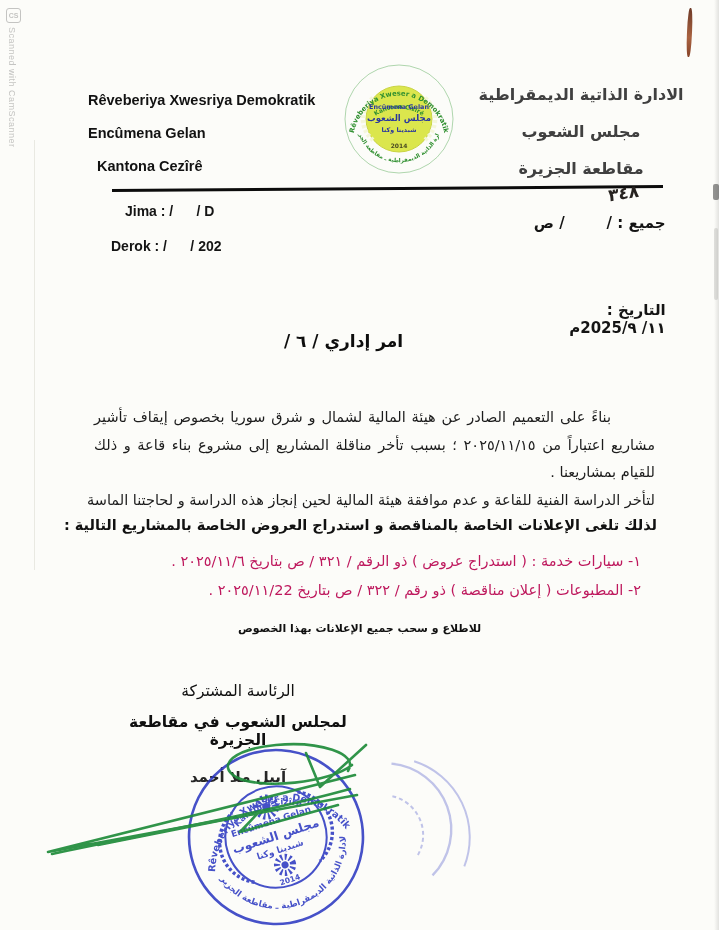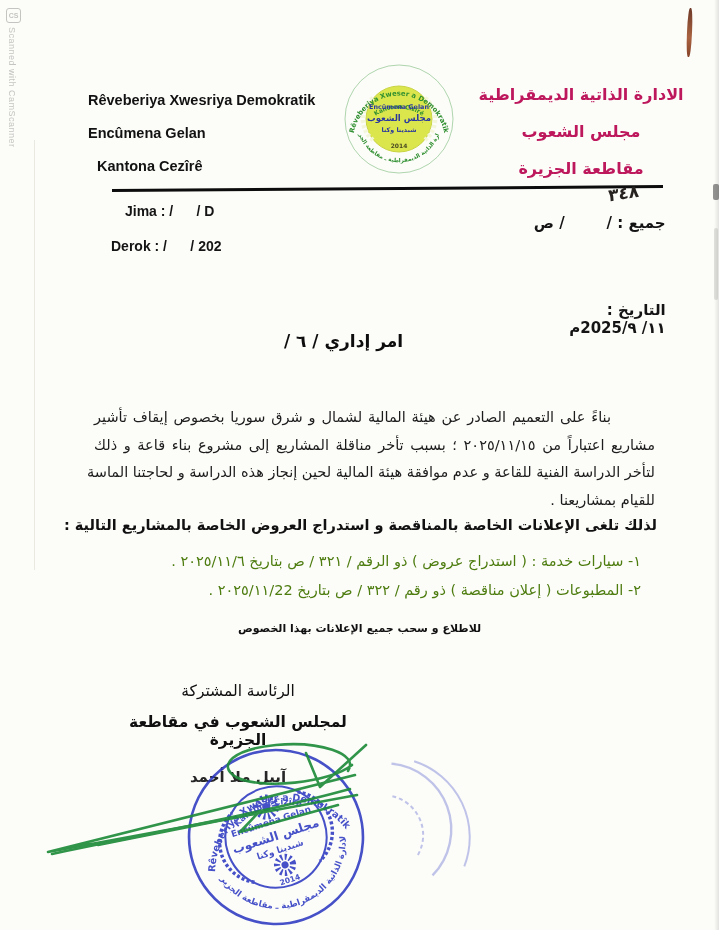--- a/index.html
+++ b/index.html
@@ -14,42 +14,42 @@
             background:linear-gradient(#5e2410,#a0522d 60%,#7a2f12);transform:rotate(2.5deg);opacity:.9;}
   .edge-right{position:absolute;right:0;top:0;bottom:0;width:5px;background:linear-gradient(to left,rgba(0,0,0,.10),rgba(0,0,0,0));}
   .edge-nub{position:absolute;right:0;top:184px;width:6px;height:16px;background:#3c3c3c;opacity:.55;border-radius:2px;}
   .edge-smudge{position:absolute;right:1px;top:228px;width:4px;height:72px;background:#8a8a86;opacity:.25;border-radius:2px;}
   .fold-line{position:absolute;left:34px;top:140px;width:1px;height:430px;background:#dcdcd2;opacity:.6;}
   
   .hdr-left{position:absolute;left:88px;top:84px;font:bold 14.5px "Liberation Sans","DejaVu Sans",sans-serif;
             color:#121212;line-height:33px;}
   .hdr-left .l3{margin-left:9px;}
   .hdr-right{position:absolute;right:18px;top:76px;width:240px;text-align:center;direction:rtl;
-             font-weight:bold;font-size:16px;line-height:37px;color:#be185d;}
+             font-weight:bold;font-size:16px;line-height:37px;color:#404040;}
   .logo-wrap{position:absolute;left:341px;top:62px;width:116px;height:114px;}
   .divider{position:absolute;left:112px;top:187px;width:551px;height:3.2px;background:#0c0c0c;transform:rotate(-.4deg);}
   
   .ref-right{position:absolute;right:22px;top:196px;direction:rtl;text-align:right;font-weight:bold;font-size:15px;color:#141414;}
   .ref-right .line{white-space:pre;position:relative;}
   .ref-right .line2{margin-top:15px;}
   .hand-num{position:absolute;top:-13px;right:58px;font-size:17px;font-weight:600;color:#26221f;
             transform:rotate(-9deg) skewX(-6deg);letter-spacing:2px;}
   .ref-left{position:absolute;top:203px;left:0;font:bold 14px "Liberation Sans",sans-serif;color:#141414;}
   .ref-left .jima{position:absolute;left:125px;top:0;white-space:pre;}
   .ref-left .derok{position:absolute;left:111px;top:35px;white-space:pre;}
   
   .doc-title{position:absolute;left:0;right:0;top:331px;text-align:center;direction:rtl;
              font-weight:bold;font-size:17px;color:#0d0d0d;padding-right:0;padding-left:0;margin-left:32px;}
   .doc-title span{display:inline-block;transform:translateX(-32px);}
   .para{position:absolute;right:64px;left:94px;top:404px;direction:rtl;font-size:14.5px;line-height:27.5px;color:#1c1c1c;}
   .pline{white-space:nowrap;text-align:justify;text-align-last:justify;}
   .pline.first{margin-right:44px;}
   .pline.last{text-align:right;text-align-last:right;}
   .cancel-line{position:absolute;right:62px;top:517px;direction:rtl;font-weight:bold;font-size:14.5px;white-space:nowrap;color:#111;}
-  .list{position:absolute;right:78px;top:547px;direction:rtl;font-size:14.5px;line-height:29px;color:#4d7c0f;}
+  .list{position:absolute;right:78px;top:547px;direction:rtl;font-size:14.5px;line-height:29px;color:#be185d;}
   .list div{white-space:nowrap;}
   .note-line{position:absolute;left:0;right:0;top:622px;text-align:center;direction:rtl;
              font-weight:bold;font-size:11px;color:#101010;}
   
   .sig-block{position:absolute;left:128px;top:682px;width:220px;text-align:center;direction:rtl;color:#101010;}
   .sig-l1{font-weight:normal;font-size:15.5px;}
   .sig-l2{font-weight:bold;font-size:15.5px;margin-top:13px;}
   .sig-name{font-weight:bold;font-size:15px;margin-top:19px;color:#262626;}
   .stamp-wrap{position:absolute;left:186px;top:747px;width:180px;height:180px;transform:rotate(-18deg);opacity:.85;}
   .stamp-ghost{position:absolute;left:352px;top:762px;width:150px;height:130px;opacity:.28;transform:rotate(9deg);}
@@ -124,22 +124,22 @@
   <div class="ref-left">
     <div class="jima">Jima : /      / D</div>
     <div class="derok">Derok : /      / 202</div>
   </div>
 
   <div class="doc-title"><span>امر إداري / ٦ /</span></div>
 
   <div class="para">
     <div class="pline first">بناءً على التعميم الصادر عن هيئة المالية لشمال و شرق سوريا بخصوص إيقاف تأشير</div>
     <div class="pline">مشاريع اعتباراً من ٢٠٢٥/١١/١٥ ؛ بسبب تأخر مناقلة المشاريع إلى مشروع بناء قاعة و ذلك</div>
+    <div class="pline last">للقيام بمشاريعنا .</div>
     <div class="pline">لتأخر الدراسة الفنية للقاعة و عدم موافقة هيئة المالية لحين إنجاز هذه الدراسة و لحاجتنا الماسة</div>
-    <div class="pline last">للقيام بمشاريعنا .</div>
   </div>
 
   <div class="cancel-line">لذلك تلغى الإعلانات الخاصة بالمناقصة و استدراج العروض الخاصة بالمشاريع التالية :</div>
 
   <div class="list">
     <div>١- سيارات خدمة : ( استدراج عروض ) ذو الرقم / ٣٢١ / ص بتاريخ ٢٠٢٥/١١/٦ .</div>
     <div>٢- المطبوعات ( إعلان مناقصة ) ذو رقم / ٣٢٢ / ص بتاريخ ٢٠٢٥/١١/22 .</div>
   </div>
 
   <div class="note-line">للاطلاع و سحب جميع الإعلانات بهذا الخصوص</div>

